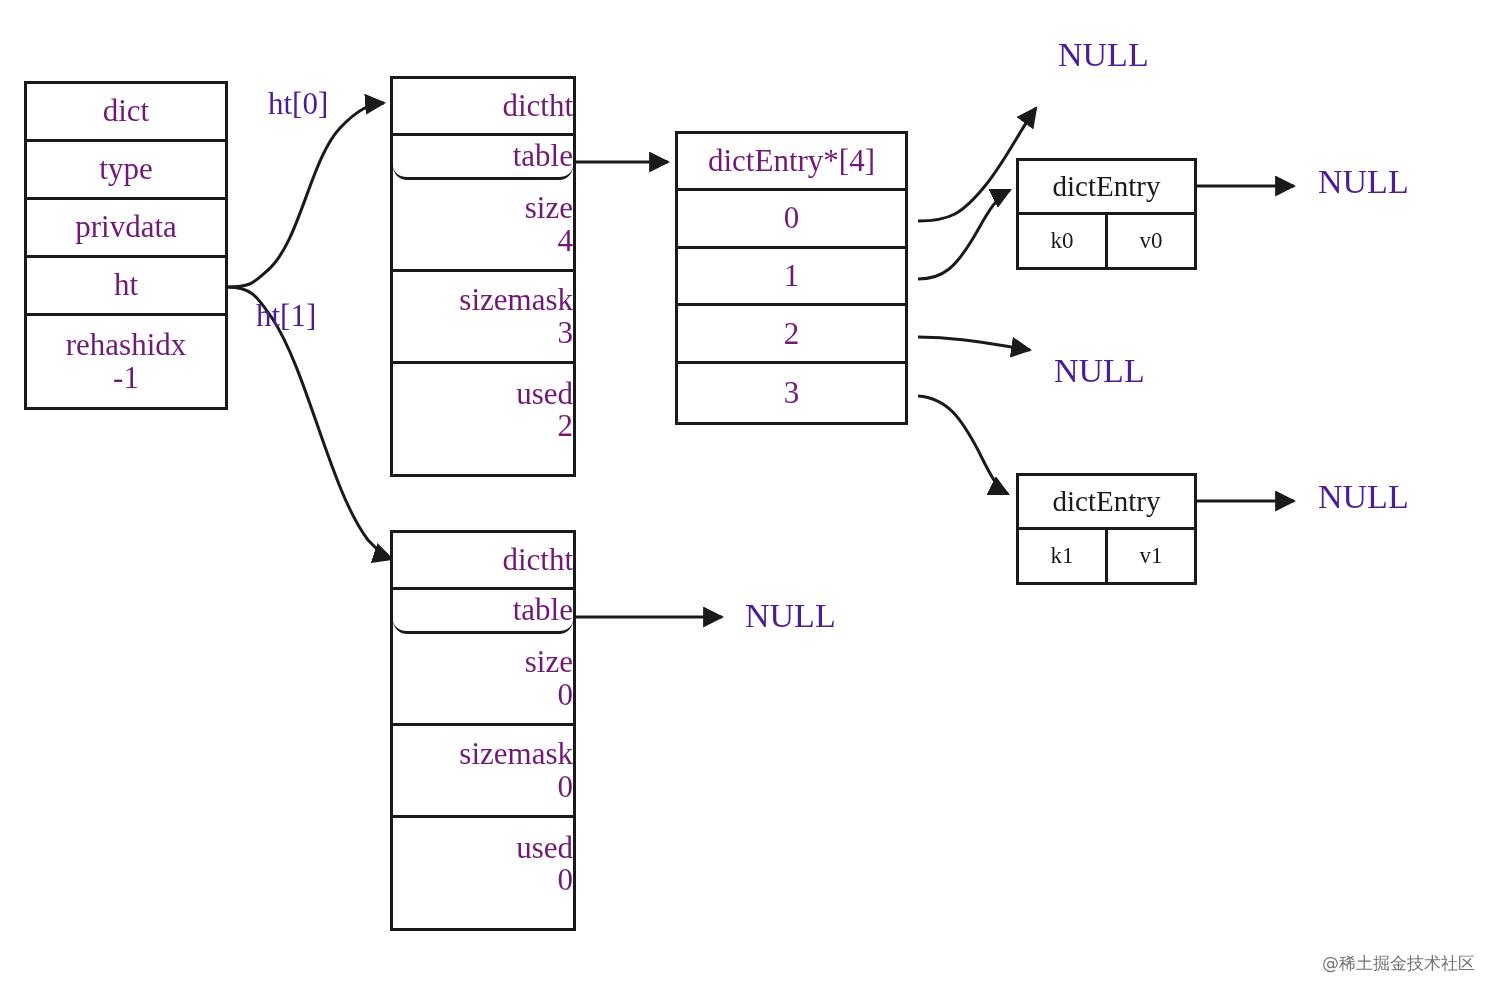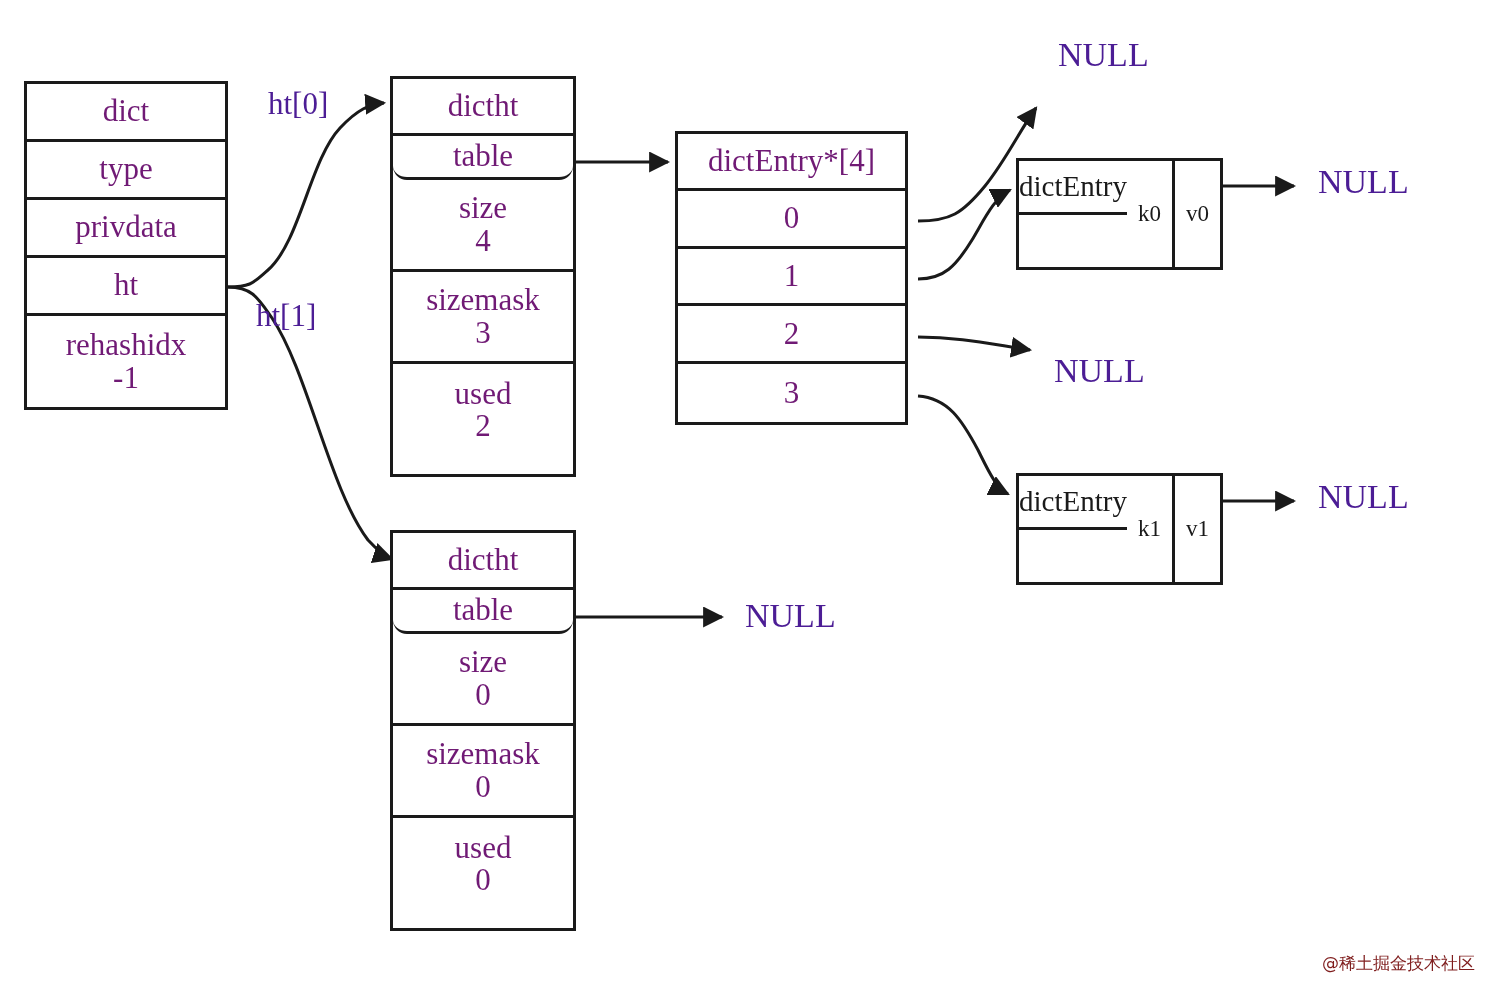--- a/index.html
+++ b/index.html
@@ -52,42 +52,43 @@
   #dict-struct { left: 24px; top: 81px; width: 204px; height: 329px; }
   #dict-struct .row { font-size: 31px; }
   #dict-struct .r0 { height: 58px; }
   #dict-struct .r1 { height: 58px; }
   #dict-struct .r2 { height: 58px; font-family: Liberation Serif, serif; }
   #dict-struct .r3 { height: 58px; }
   #dict-struct .r4 { height: 91px; }
 
   
   .dictht { width: 186px; }
-  .dictht .row { font-size: 31px; }
+  .dictht .row { font-size: 31px; align-items: flex-end; }
   .dictht .h-title { height: 57px; }
   .dictht .h-table { height: 44px; border-radius: 14px; }
   .dictht .h-kv    { height: 92px; }
   #dictht0 { left: 390px; top: 76px; height: 401px; }
   #dictht1 { left: 390px; top: 530px; height: 401px; }
 
   
   #bucket-array { left: 675px; top: 131px; width: 233px; height: 294px; }
   #bucket-array .row { font-size: 31px; }
   #bucket-array .b-head { height: 57px; }
   #bucket-array .b-slot { height: 58px; }
 
   
   .dictentry {
     position: absolute;
     box-sizing: border-box;
     border: 3px solid #1a1a1a;
     background: #ffffff;
-    width: 207px;
+    width: 181px;
     height: 112px;
     display: flex;
+    flex-direction: column;
   }
   .dictentry .de-head {
     box-sizing: border-box;
     height: 54px;
     border-bottom: 3px solid #1a1a1a;
     display: flex;
     align-items: center;
     justify-content: center;
     font-size: 29px;
     color: #1a1a1a;
@@ -126,21 +127,21 @@
   #null-bottom  { left: 745px; top: 597px; }
 
   #lbl-ht0 { left: 268px; top: 86px; }
   #lbl-ht1 { left: 256px; top: 298px; }
 
   #watermark {
     position: absolute;
     left: 1322px;
     top: 952px;
     font-size: 17px;
-    color: #7f1d1d;
+    color: #737373;
     font-family: "DejaVu Sans", "Liberation Sans", sans-serif;
     white-space: nowrap;
   }
 </style>
 </head>
 <body>
 
 <div id="canvas">
 
   <svg id="edges" viewBox="0 0 1512 999" xmlns="http://www.w3.org/2000/svg">

